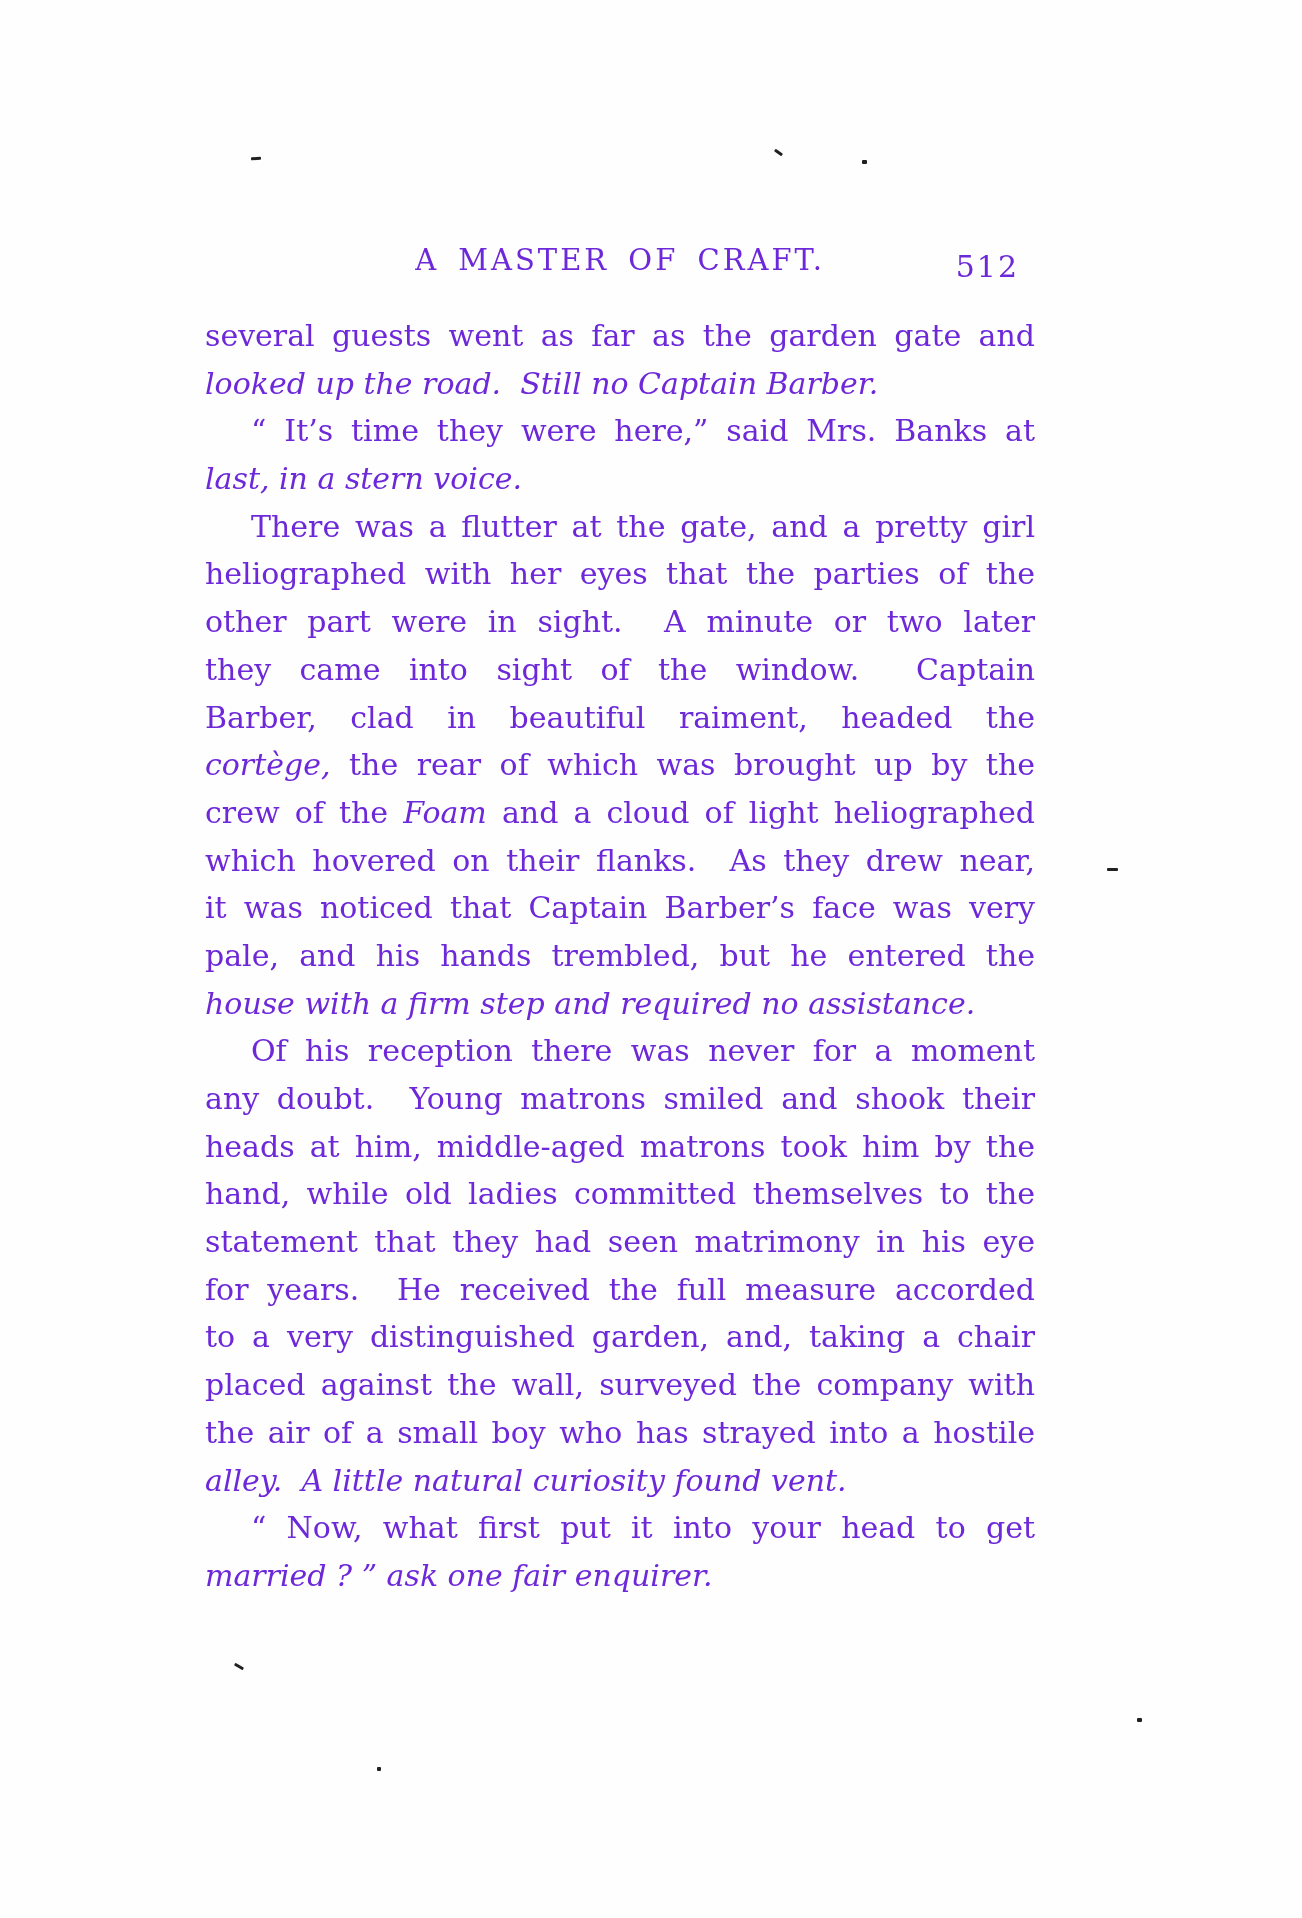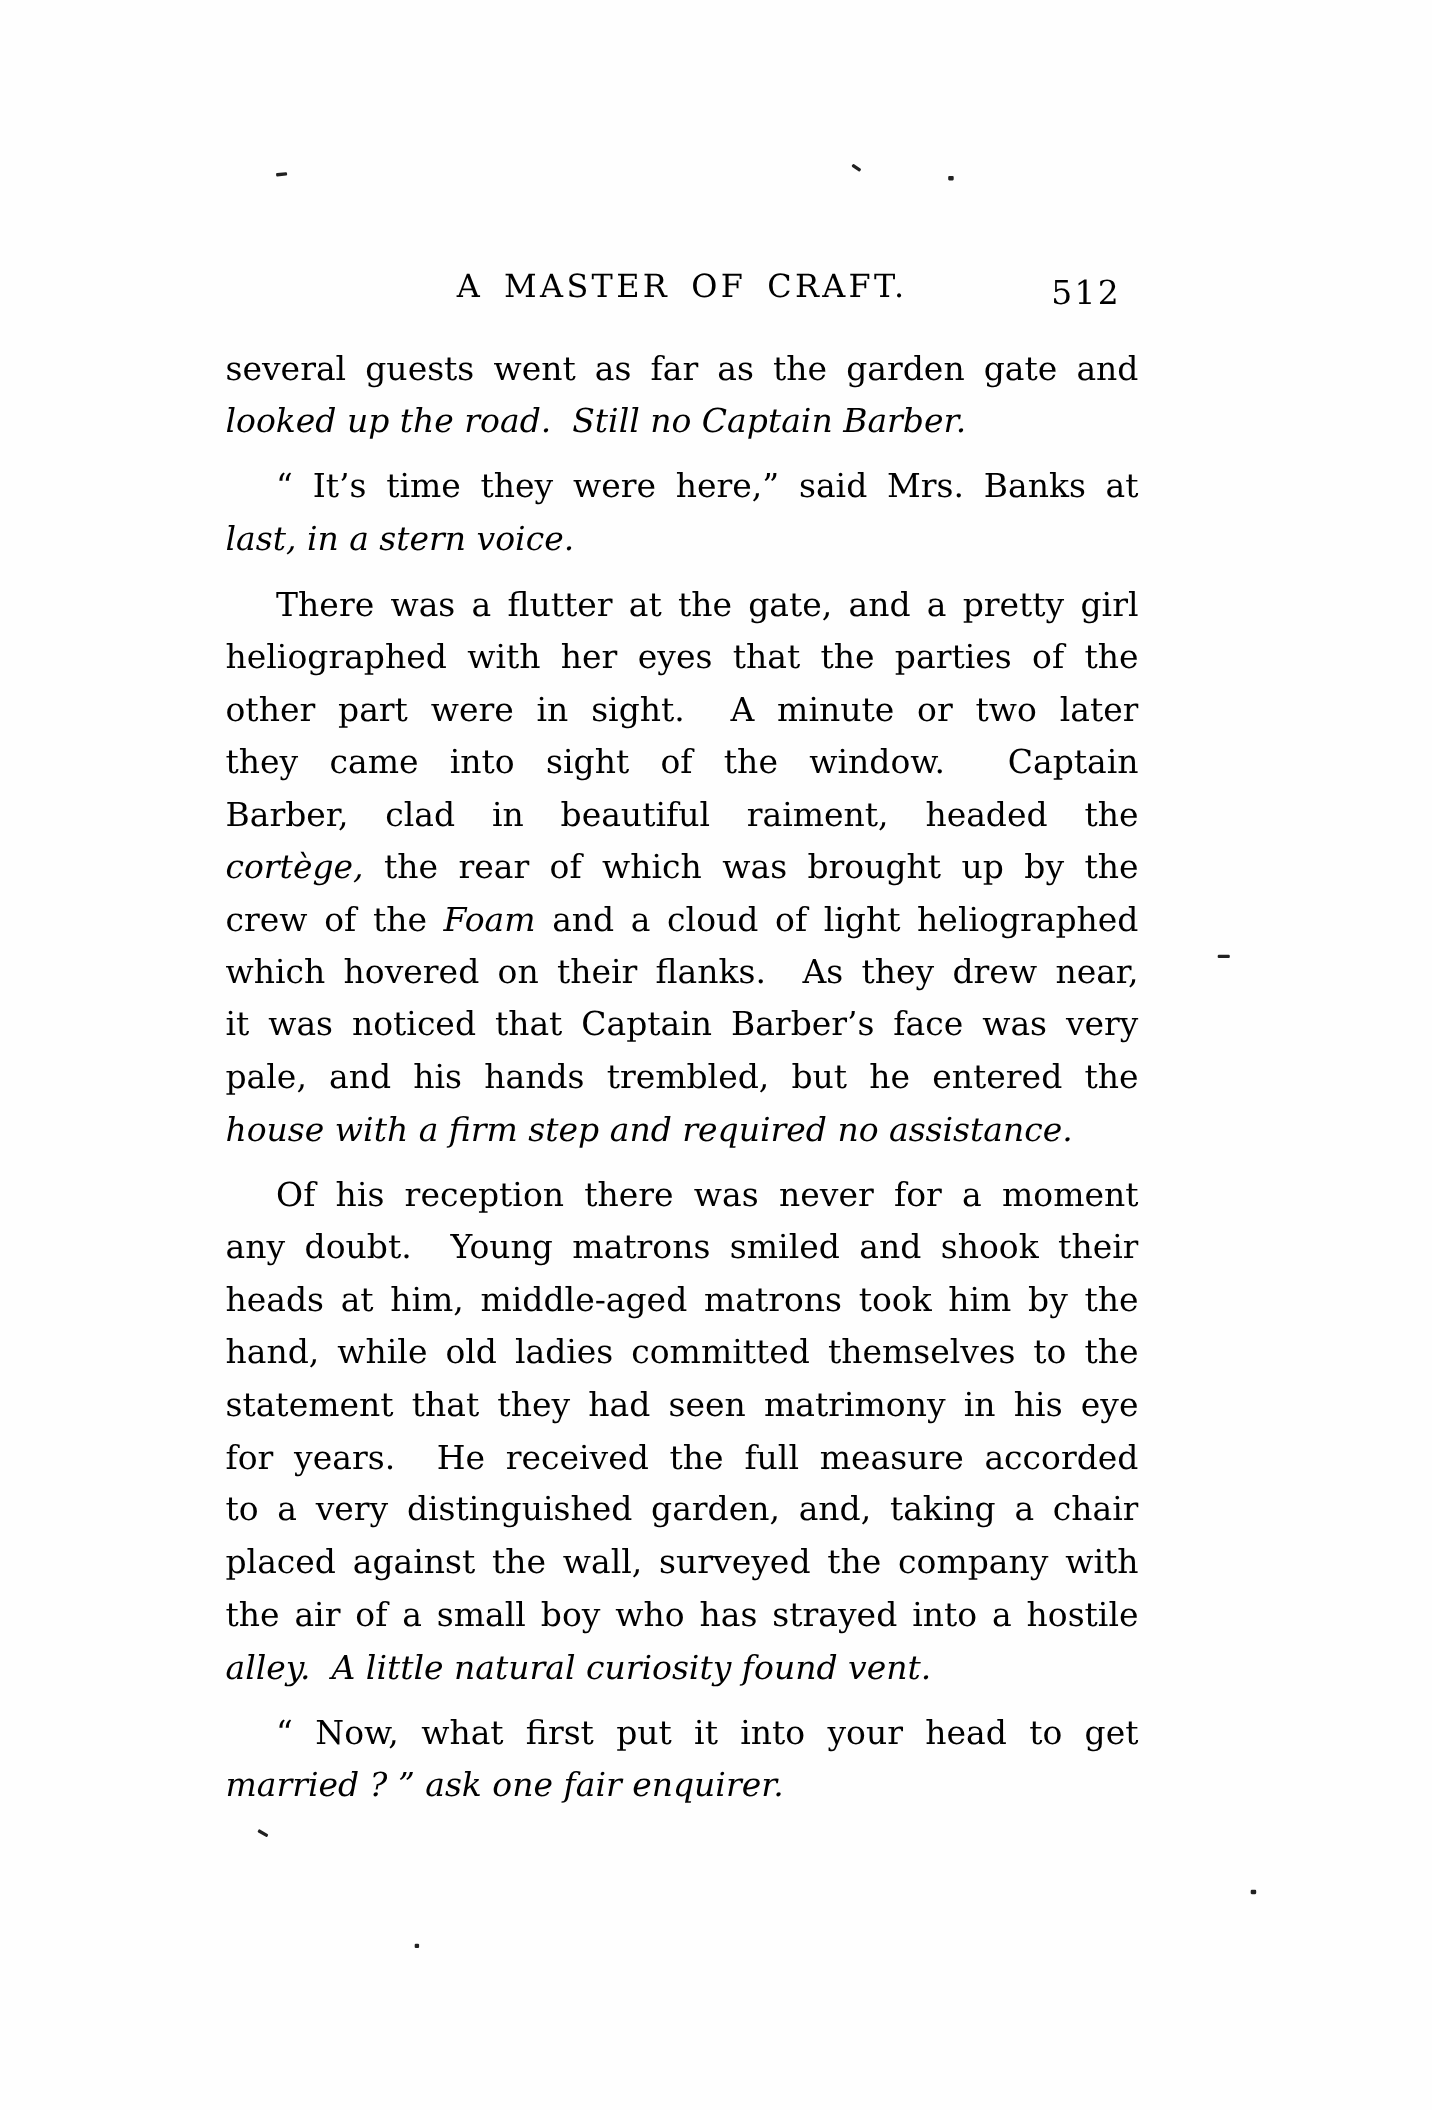--- a/index.html
+++ b/index.html
@@ -1,20 +1,20 @@
 <!DOCTYPE html>
 <html><head>
 <meta charset="utf-8">
 <style>
   html,body{margin:0;padding:0;background:#e8e8e4;}
   .page{
     position:relative;
     width:1302px;height:1918px;
     background:#fefefe;
-    color:#000000;
+    color:#6d28d9;
     font-family:"DejaVu Serif", serif;
     overflow:hidden;
     margin:0 auto;
   }
   .running-header{
     position:absolute;
     left:205px;top:243px;
     width:830px;height:42px;
   }
   .header-title{
@@ -44,21 +44,21 @@
     text-align:justify;
     text-align-last:justify;
     -moz-text-align-last:justify;
   }
   .line.final{
     text-align:center;
     text-align-last:left;
     font-style:italic;
     -moz-text-align-last:left;
   }
-  .line.indent{padding-left:46px;margin-top:12px;}
+  .line.indent{padding-left:46px;}
   .it{font-style:italic;}
   .speck{
     position:absolute;
     background:#212121;
     border-radius:1px;
   }
 </style>
 </head>
 <body>
 

